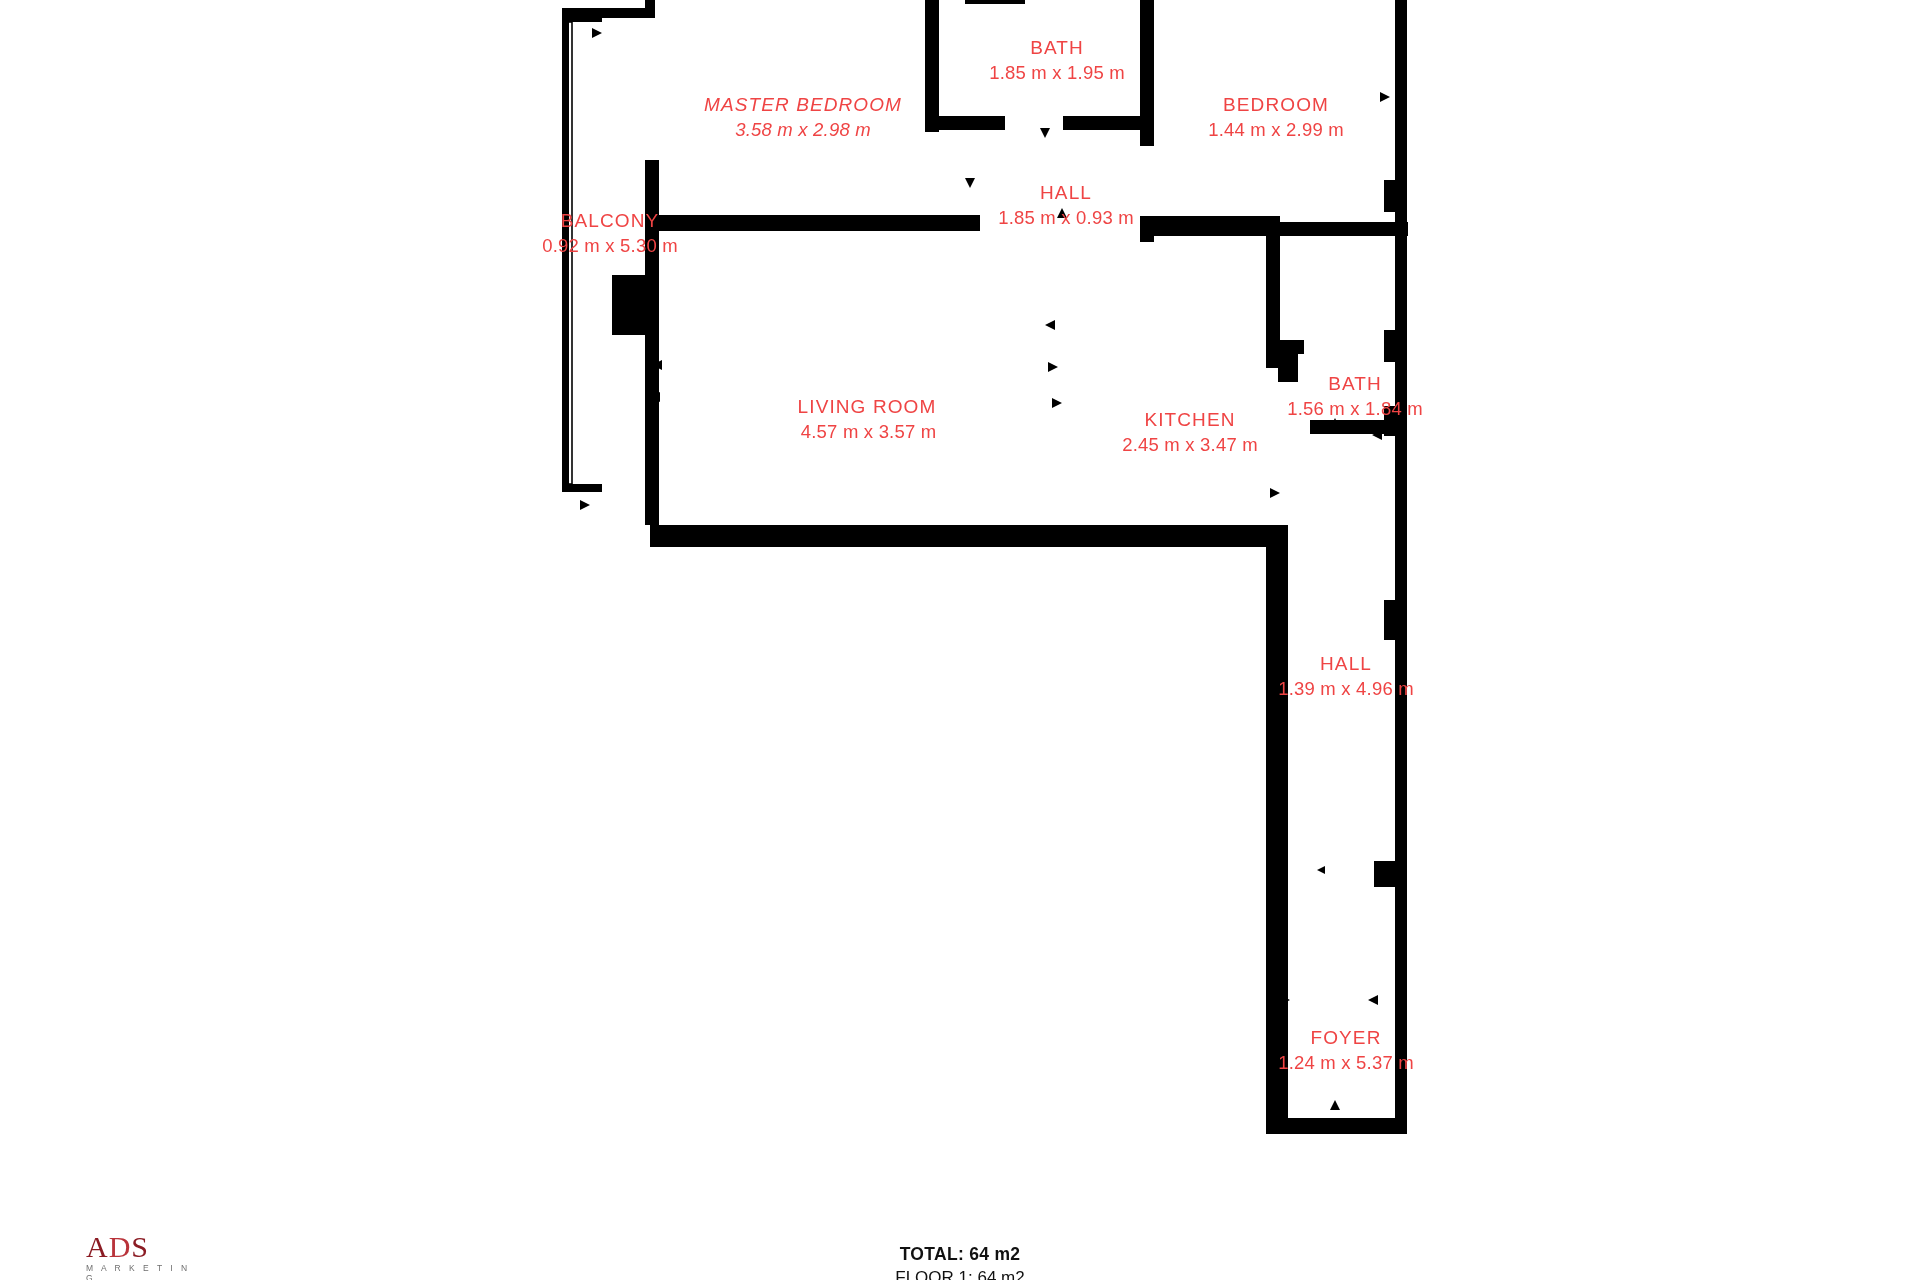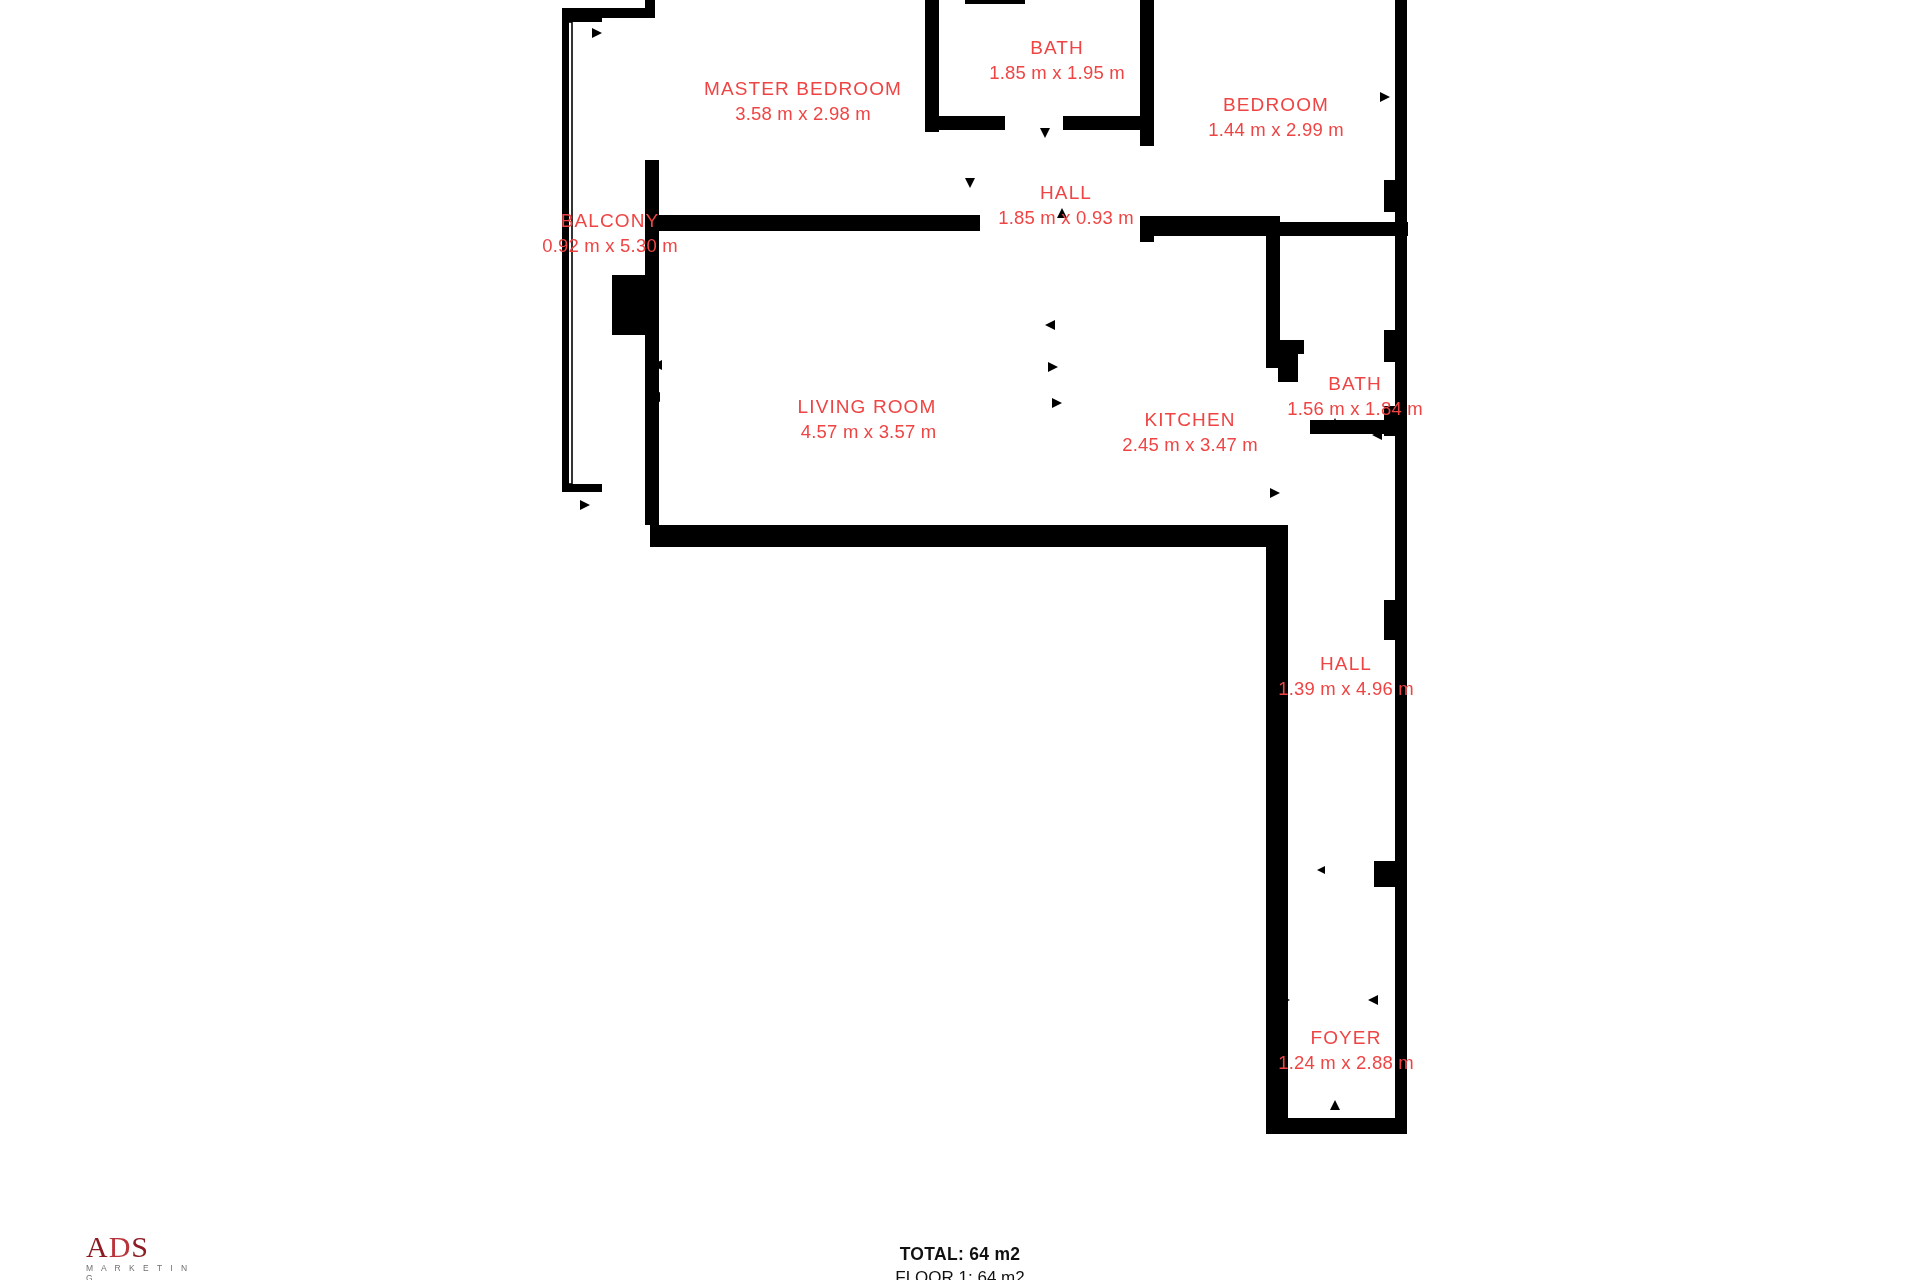--- a/index.html
+++ b/index.html
@@ -191,21 +191,21 @@
     <path d="M1270,488 l10,5 l-10,5 z"></path>
     <path d="M1090,530 l5,10 l5,-10 z"></path>
     <path d="M1325,866 l-8,4 l8,4 z"></path>
     <path d="M1280,995 l10,5 l-10,5 z"></path>
     <path d="M1378,995 l-10,5 l10,5 z"></path>
     <path d="M1330,1110 l5,-10 l5,10 z"></path>
     <path d="M1382,430 l-10,5 l10,5 z"></path>
   </g>
 </svg>
 
-<div class="room-label" style="left:803px; top:76px;">
+<div class="room-label" style="left:803px; top:92px;font-style:italic;">
   <span class="name">MASTER BEDROOM</span>
   <span class="dims">3.58 m x 2.98 m</span>
 </div>
 
 <div class="room-label" style="left:1057px; top:35px;">
   <span class="name">BATH</span>
   <span class="dims">1.85 m x 1.95 m</span>
 </div>
 
 <div class="room-label" style="left:1276px; top:92px;">
@@ -238,21 +238,21 @@
   <span class="dims">1.56 m x 1.84 m</span>
 </div>
 
 <div class="room-label" style="left:1346px; top:651px;">
   <span class="name">HALL</span>
   <span class="dims">1.39 m x 4.96 m</span>
 </div>
 
 <div class="room-label" style="left:1346px; top:999px;margin-top:26px;">
   <span class="name">FOYER</span>
-  <span class="dims">1.24 m x 2.88 m</span>
+  <span class="dims">1.24 m x 5.37 m</span>
 </div>
 
 <div class="summary">
   <div class="total">TOTAL: 64 m2</div>
   <div class="floor">FLOOR 1: 64 m2</div>
 
 </div>
 
 <div class="logo">
   <div class="mark">

